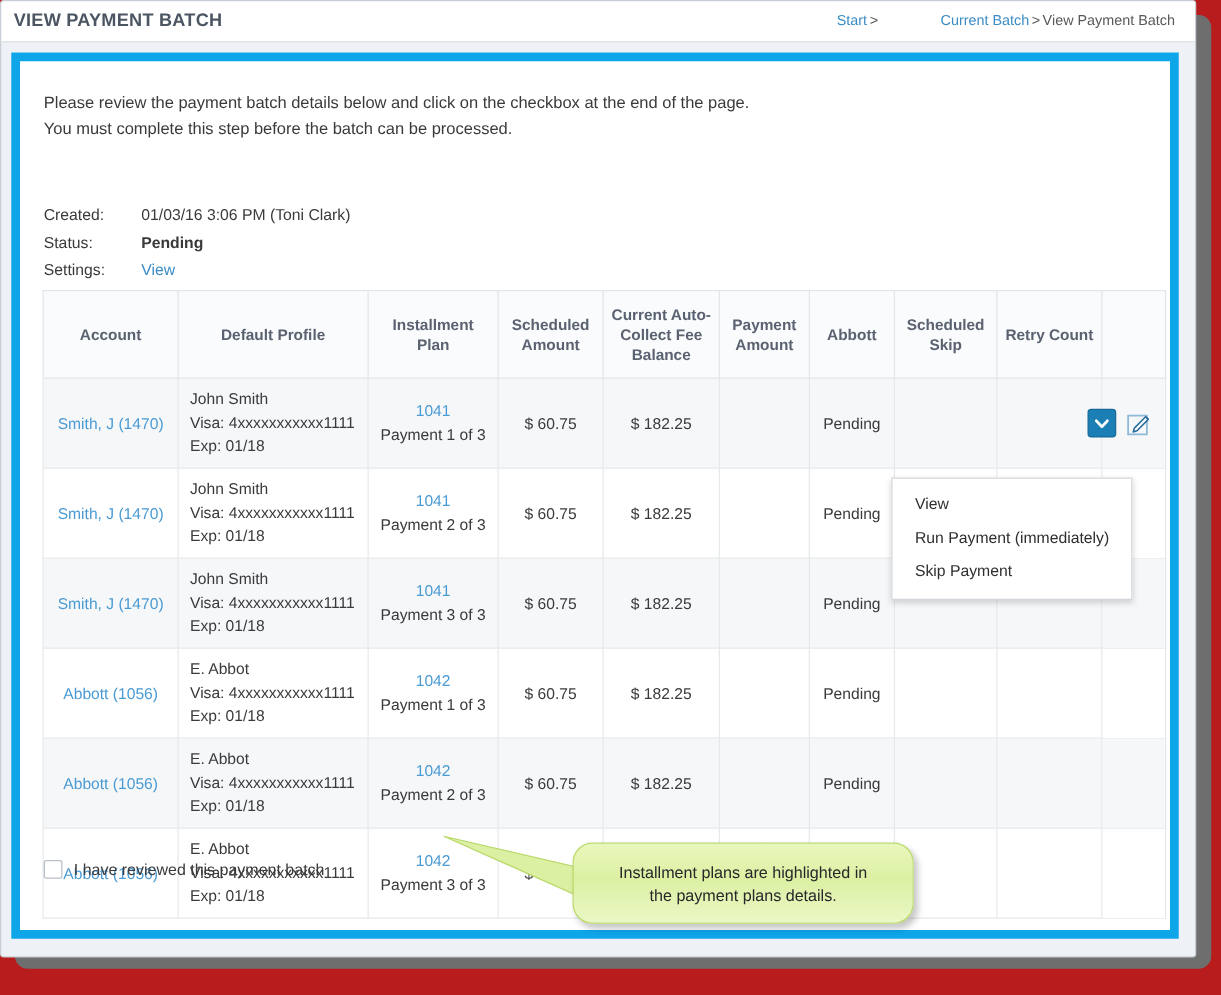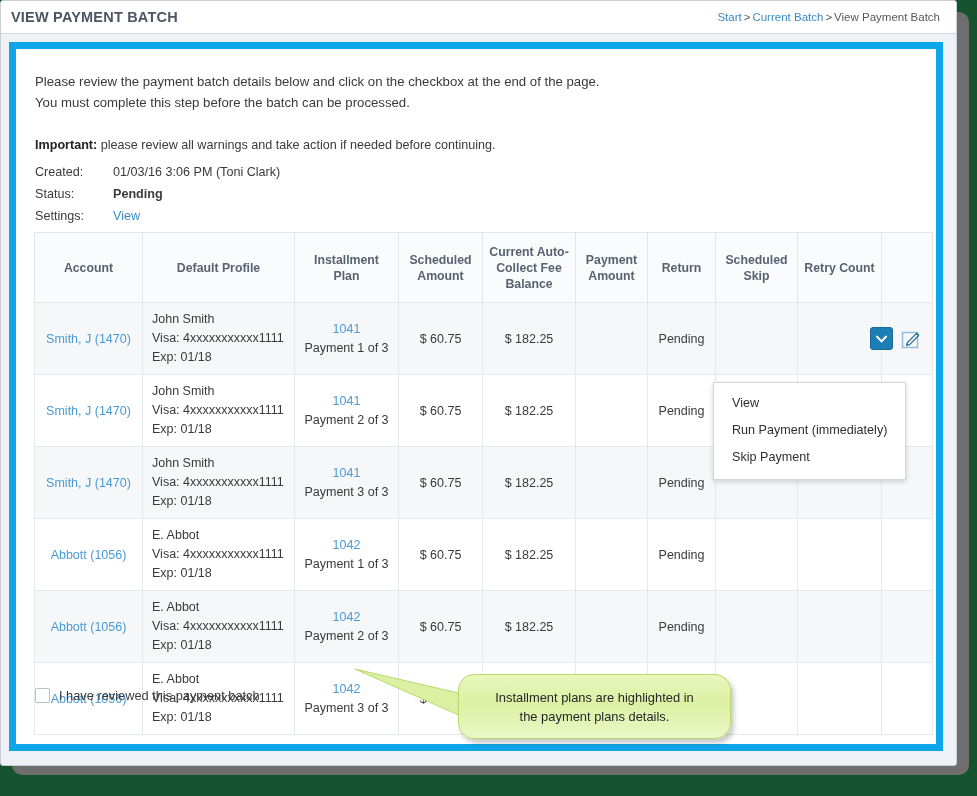--- a/index.html
+++ b/index.html
@@ -10,21 +10,21 @@
     font-family: "Liberation Sans", sans-serif;
     -webkit-font-smoothing: antialiased;
   }
 
   
   #root {
     position: relative;
     width: 977px;
     height: 796px;
     overflow: hidden;
-    background: #14532d;
+    background: #b91c1c;
   }
 
   
   .window-shadow {
     position: absolute;
     left: 12px; top: 12px;
     width: 957px; height: 763px;
     background: #6e6e6e;
     border-radius: 10px;
   }
@@ -57,20 +57,21 @@
   .breadcrumb {
     position: absolute;
     right: 16px; top: 10px;
     font-size: 11.5px;
     color: #58585a;
     white-space: nowrap;
   }
   .breadcrumb a {
     color: #3b8cc4;
     text-decoration: none;
+    margin-left: 48px;
   }
   .breadcrumb .sep { color: #58585a; padding: 0 2px; }
 
   
   .card {
     position: absolute;
     left: 8px; top: 41px;
     width: 934px;
     height: 709px;
     background: #ffffff;
@@ -294,23 +295,20 @@
       </div>
     </div>
 
     <div class="card">
 
       <div class="intro">
         <div>Please review the payment batch details below and click on the checkbox at the end of the page.</div>
         <div>You must complete this step before the batch can be processed.</div>
       </div>
 
-      <div class="important">
-        <b>Important:</b><span> please review all warnings and take action if needed before continuing.</span>
-      </div>
 
       <div class="meta">
         <div class="meta-row">
           <span class="meta-label">Created:</span><span class="meta-value">01/03/16 3:06 PM (Toni Clark)</span>
         </div>
         <div class="meta-row">
           <span class="meta-label">Status:</span><span class="meta-value bold">Pending</span>
         </div>
         <div class="meta-row">
           <span class="meta-label">Settings:</span><span class="meta-value"><a href="#">View</a></span>
@@ -332,21 +330,21 @@
             <col style="width:51px">
           </colgroup>
           <thead>
             <tr>
               <th>Account</th>
               <th>Default Profile</th>
               <th>Installment Plan</th>
               <th>Scheduled Amount</th>
               <th>Current Auto-Collect Fee Balance</th>
               <th>Payment Amount</th>
-              <th>Return</th>
+              <th>Abbott</th>
               <th>Scheduled Skip</th>
               <th>Retry Count</th>
               <th></th>
             </tr>
           </thead>
           <tbody>
               <tr class="row-odd">
                 <td class="c-account"><a href="#" class="acct-link">Smith, J (1470)</a></td>
                 <td class="c-profile">
                   <div>John Smith</div>

